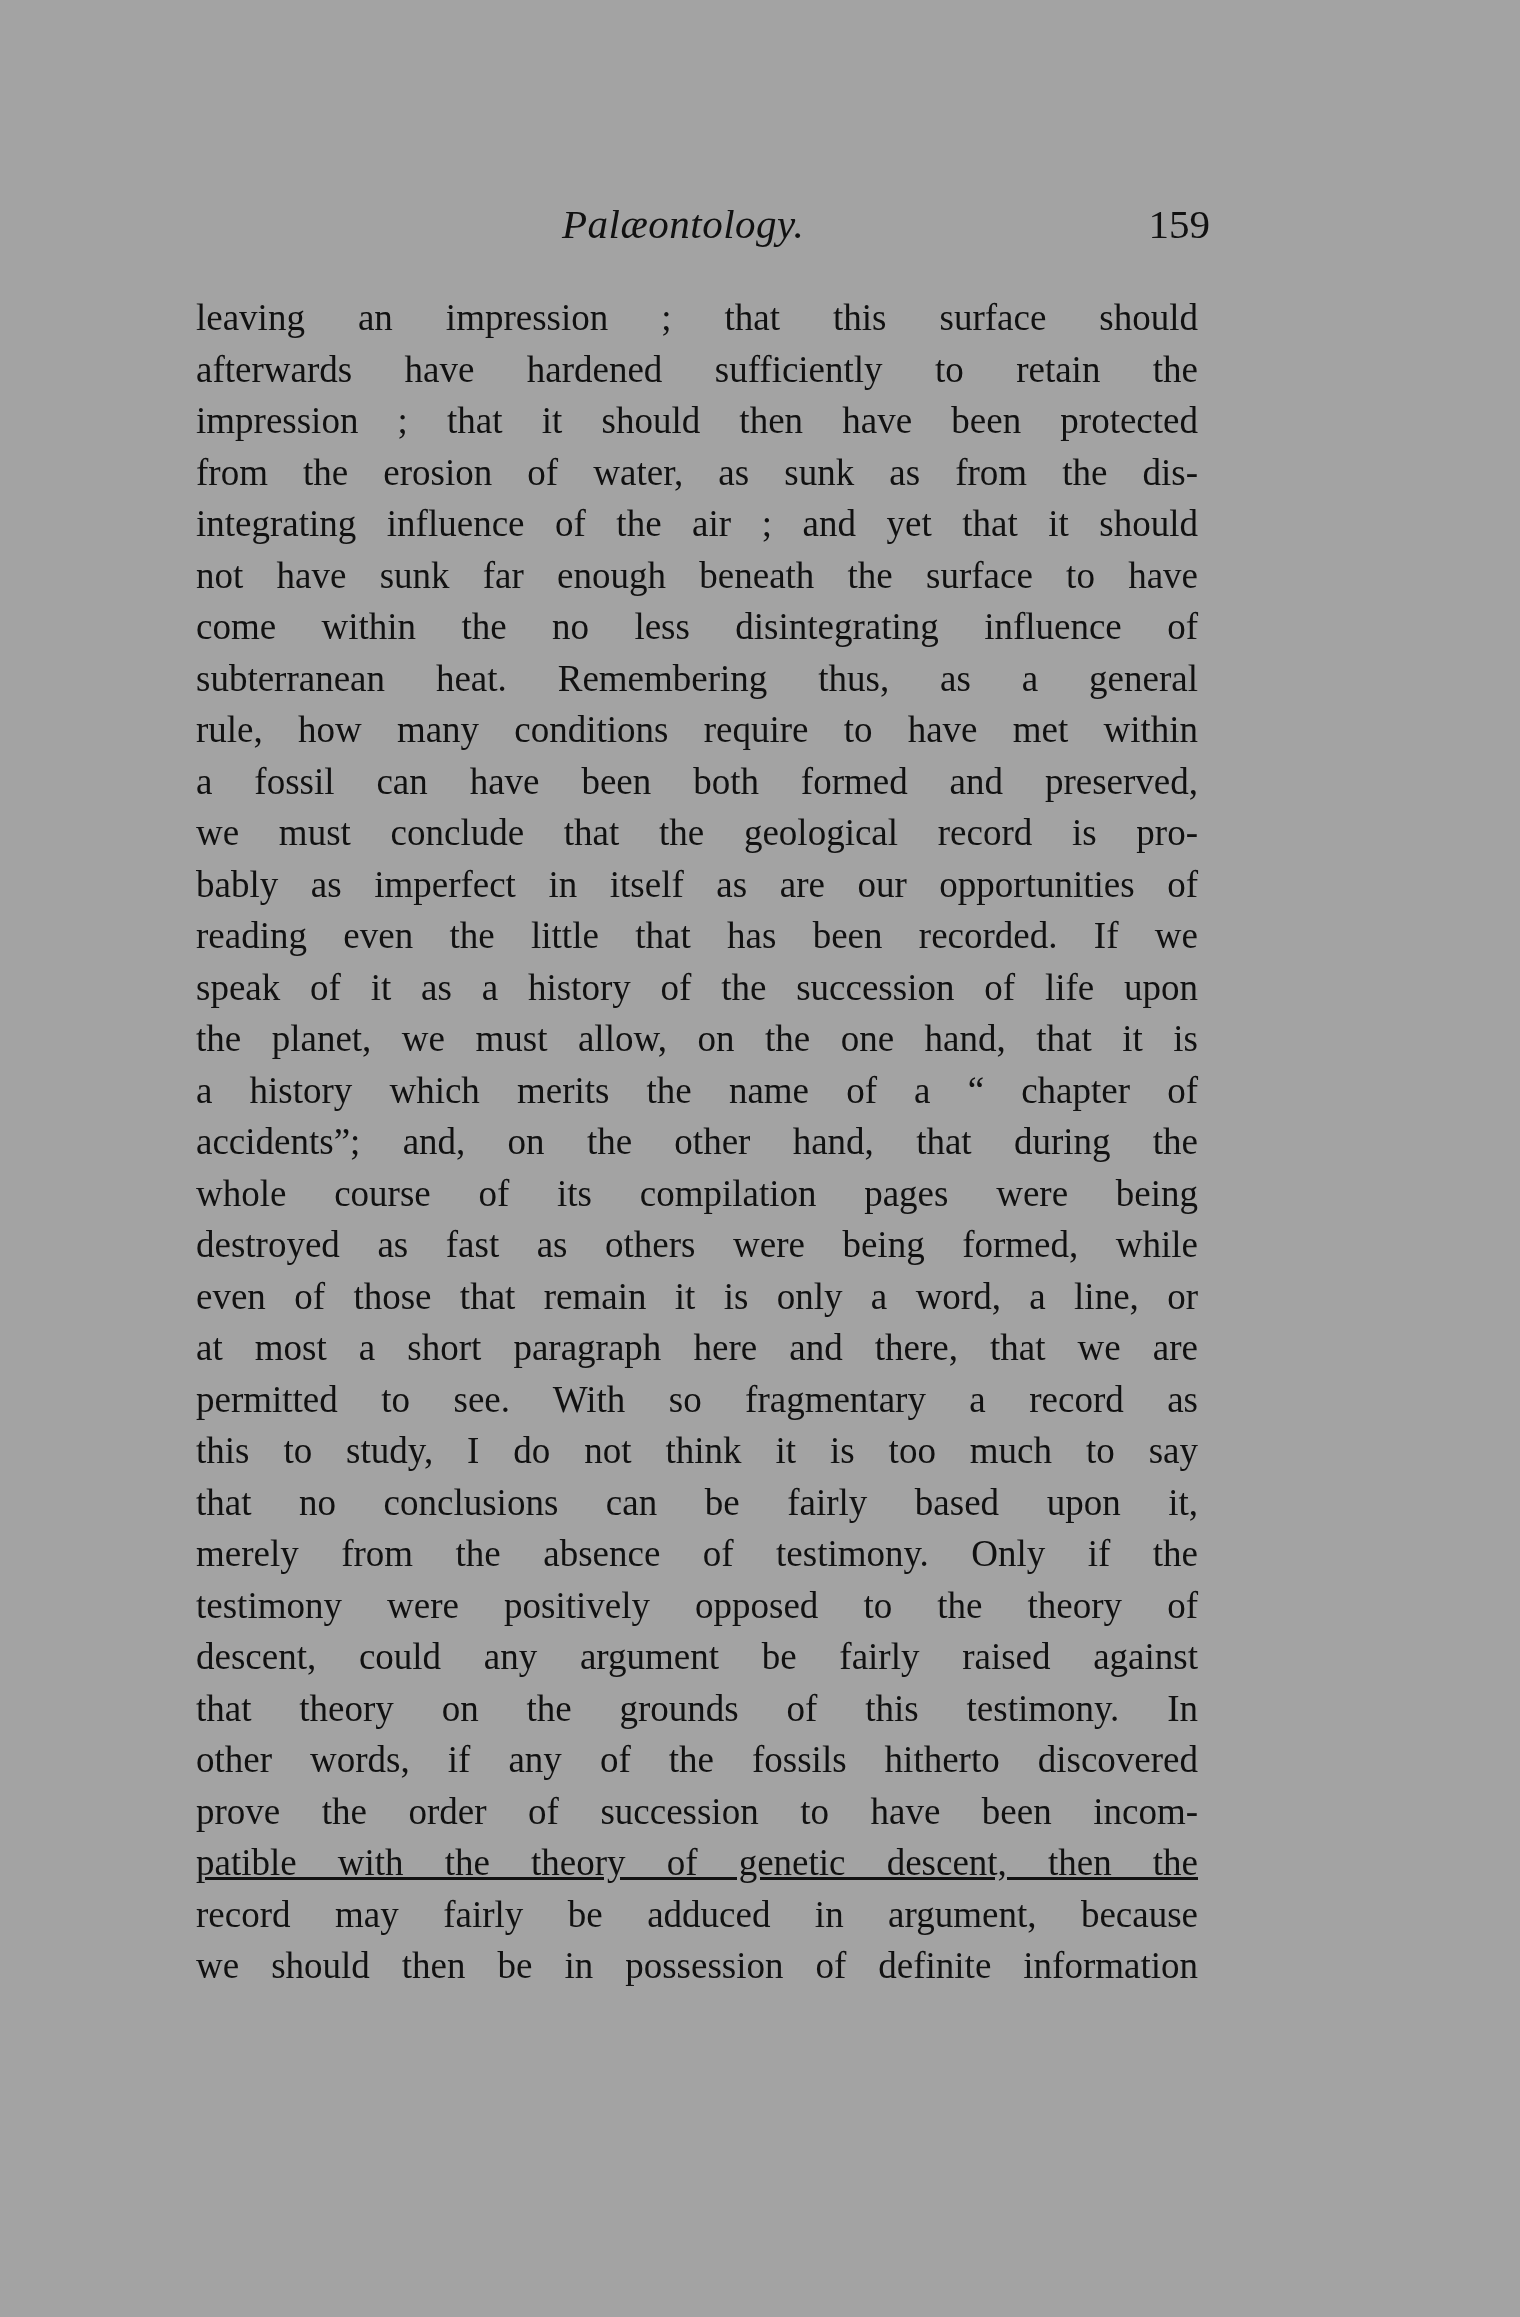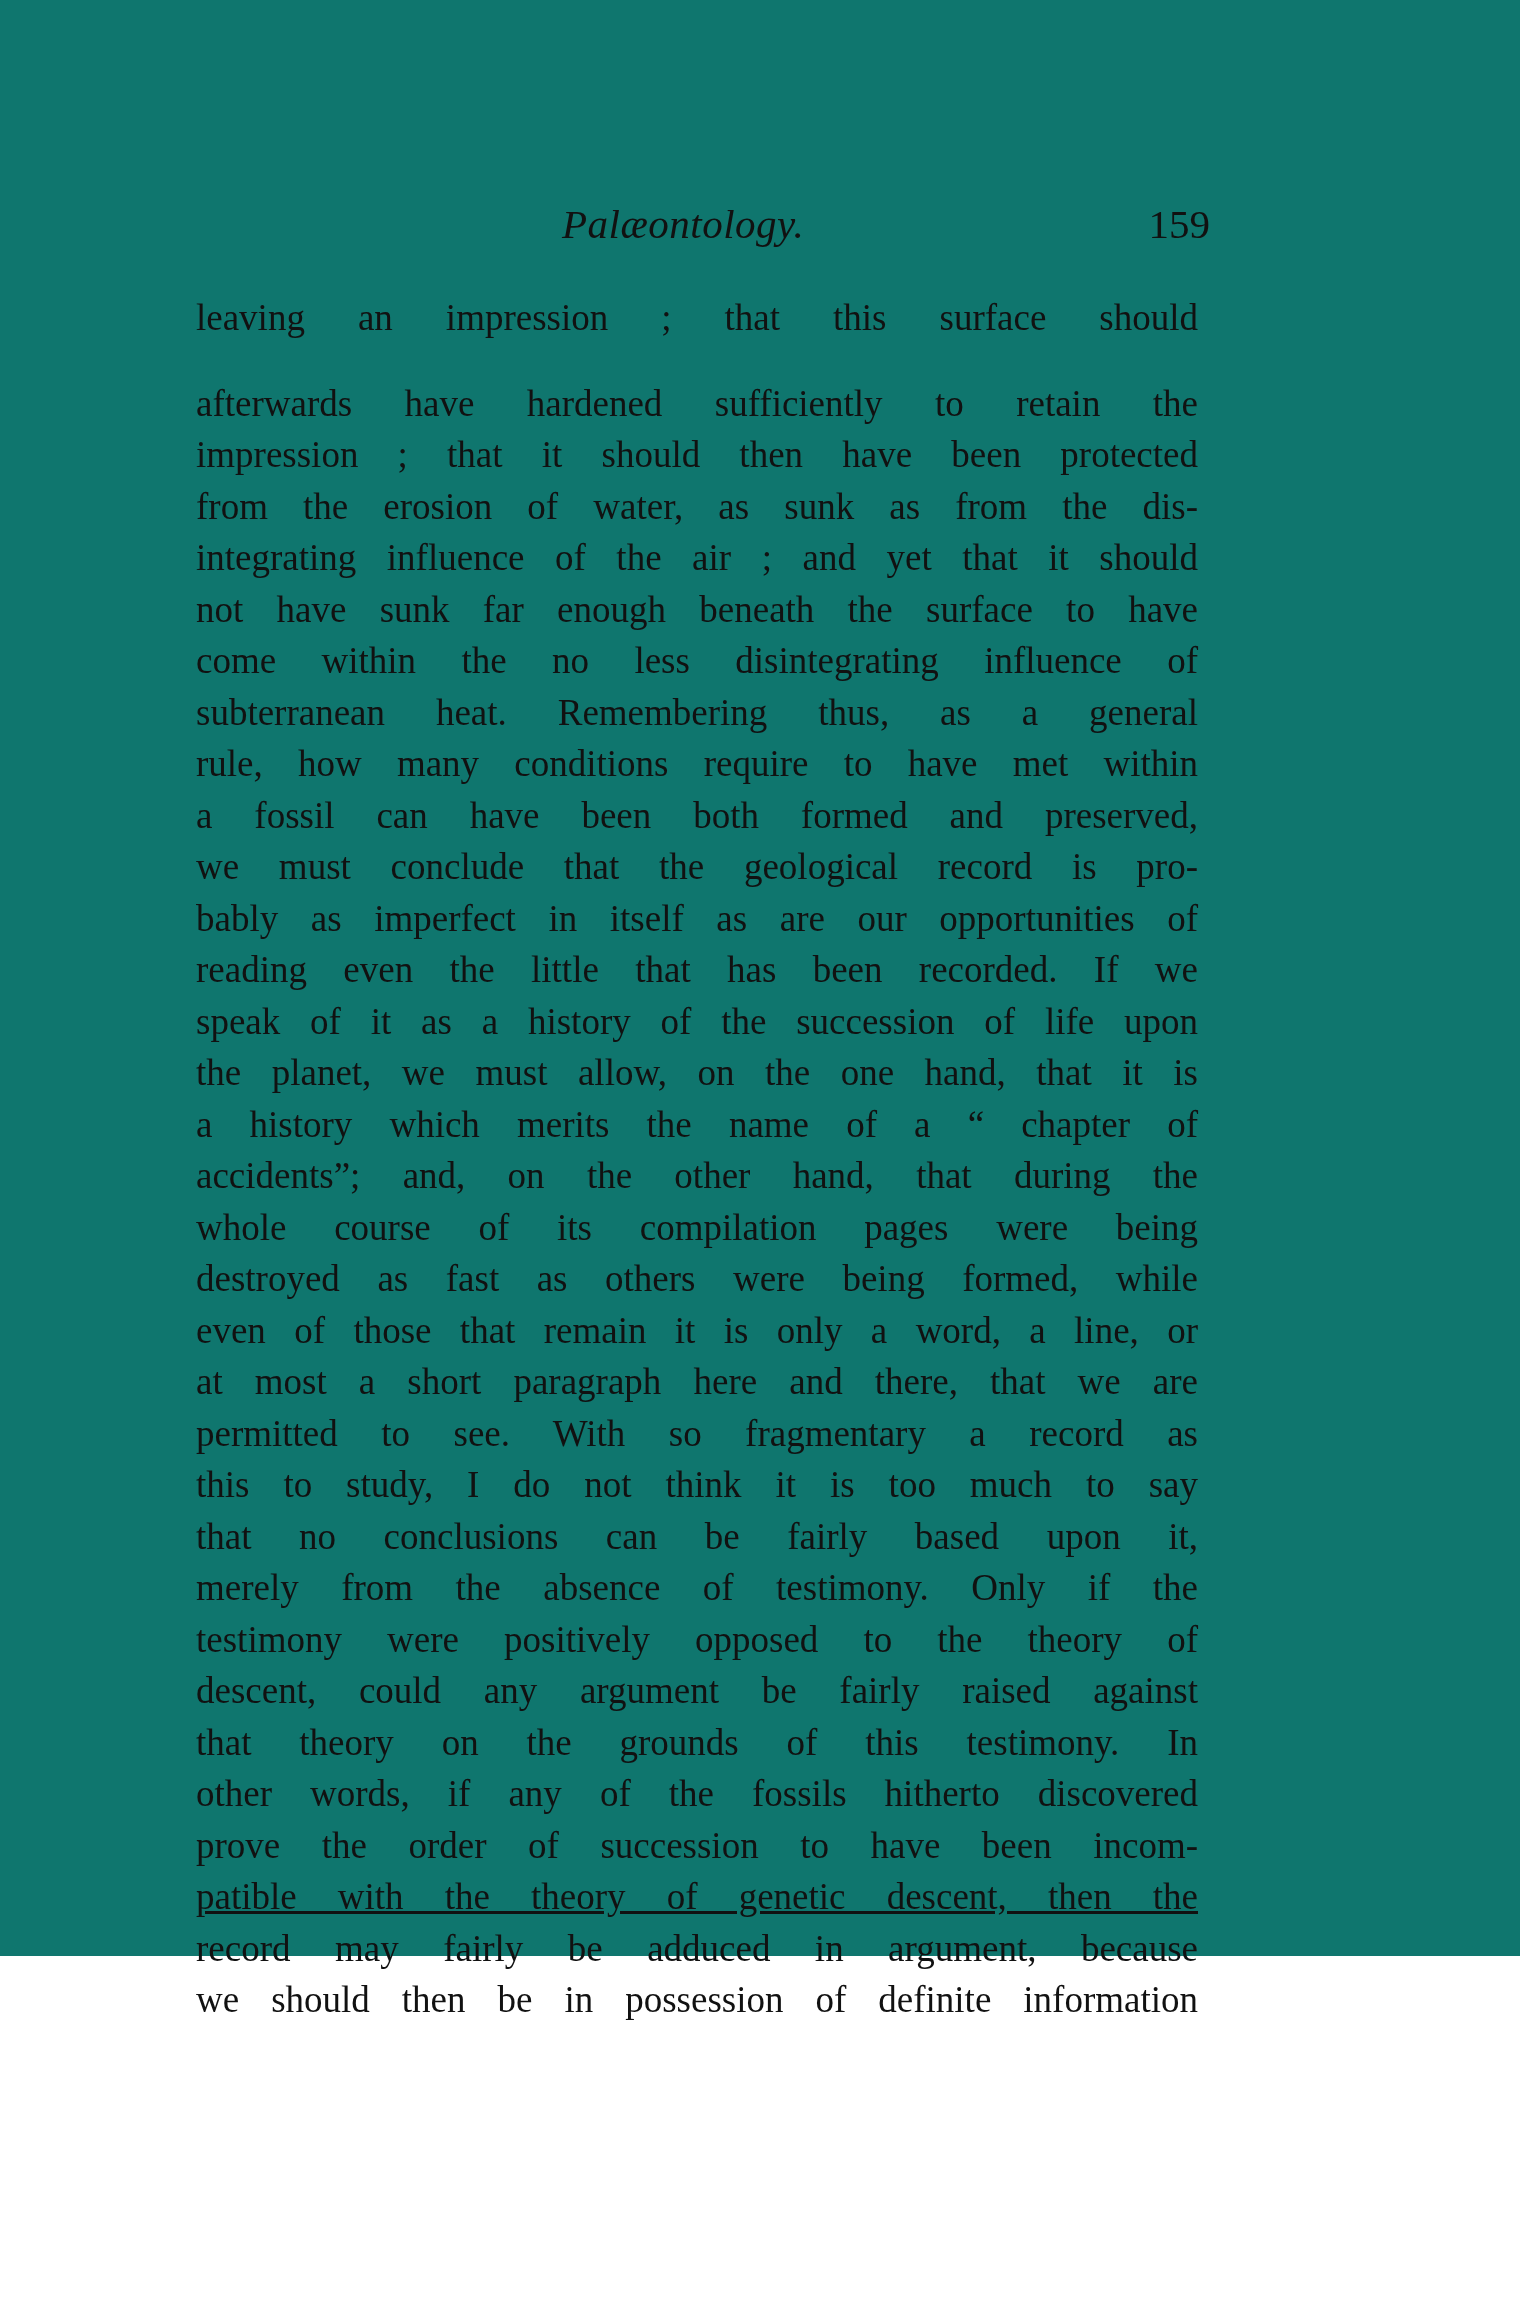--- a/index.html
+++ b/index.html
@@ -13,22 +13,22 @@
       position: relative;
       overflow: hidden;
       font-family: "Liberation Serif", "DejaVu Serif", serif;
       color: #111111;
     }
     .page {
       position: absolute;
       left: 0;
       top: 0;
       width: 1520px;
-      height: 1956px;
-      background: #0f766e;
+      height: 2317px;
+      background: #a3a3a3;
     }
     .running-head {
       position: absolute;
       left: 208px;
       top: 196px;
       width: 1002px;
       height: 56px;
     }
     .running-title {
       position: absolute;
@@ -75,21 +75,21 @@
 <body>
 
 <div class="page">
   <div class="running-head">
     <span class="running-title">Palæontology.</span>
     <span class="page-number">159</span>
   </div>
 
   <div class="body-text" id="body-text">
       <span class="line" style="height: 51.5152px; line-height: 51.5152px; display: block;">leaving an impression ; that this surface should</span>
-      <span class="line" style="height: 51.5152px; line-height: 51.5152px; display: block; margin-top: 34px;">afterwards have hardened sufficiently to retain the</span>
+      <span class="line" style="height: 51.5152px; line-height: 51.5152px; display: block;">afterwards have hardened sufficiently to retain the</span>
       <span class="line" style="height: 51.5152px; line-height: 51.5152px; display: block;">impression ; that it should then have been protected</span>
       <span class="line" style="height: 51.5152px; line-height: 51.5152px; display: block;">from the erosion of water, as sunk as from the dis-</span>
       <span class="line" style="height: 51.5152px; line-height: 51.5152px; display: block;">integrating influence of the air ; and yet that it should</span>
       <span class="line" style="height: 51.5152px; line-height: 51.5152px; display: block;">not have sunk far enough beneath the surface to have</span>
       <span class="line" style="height: 51.5152px; line-height: 51.5152px; display: block;">come within the no less disintegrating influence of</span>
       <span class="line" style="height: 51.5152px; line-height: 51.5152px; display: block;">subterranean heat. Remembering thus, as a general</span>
       <span class="line" style="height: 51.5152px; line-height: 51.5152px; display: block;">rule, how many conditions require to have met within</span>
       <span class="line" style="height: 51.5152px; line-height: 51.5152px; display: block;">a fossil can have been both formed and preserved,</span>
       <span class="line" style="height: 51.5152px; line-height: 51.5152px; display: block;">we must conclude that the geological record is pro-</span>
       <span class="line" style="height: 51.5152px; line-height: 51.5152px; display: block;">bably as imperfect in itself as are our opportunities of</span>

